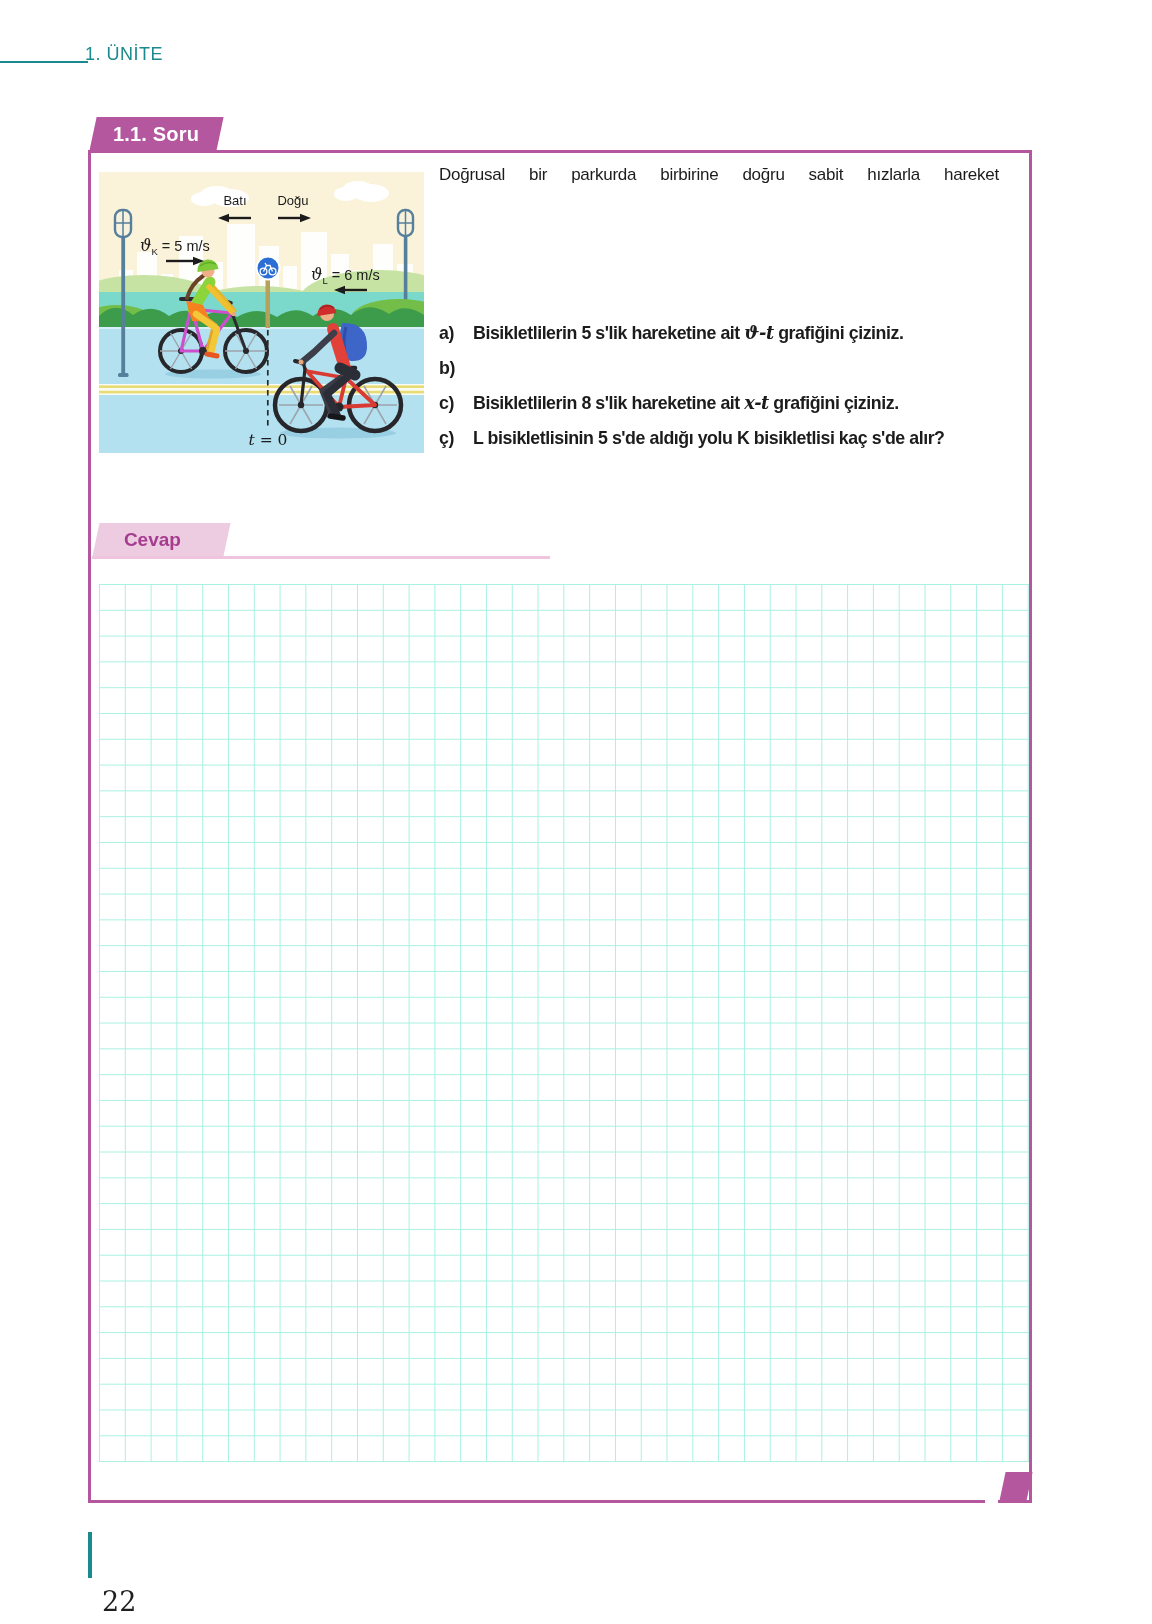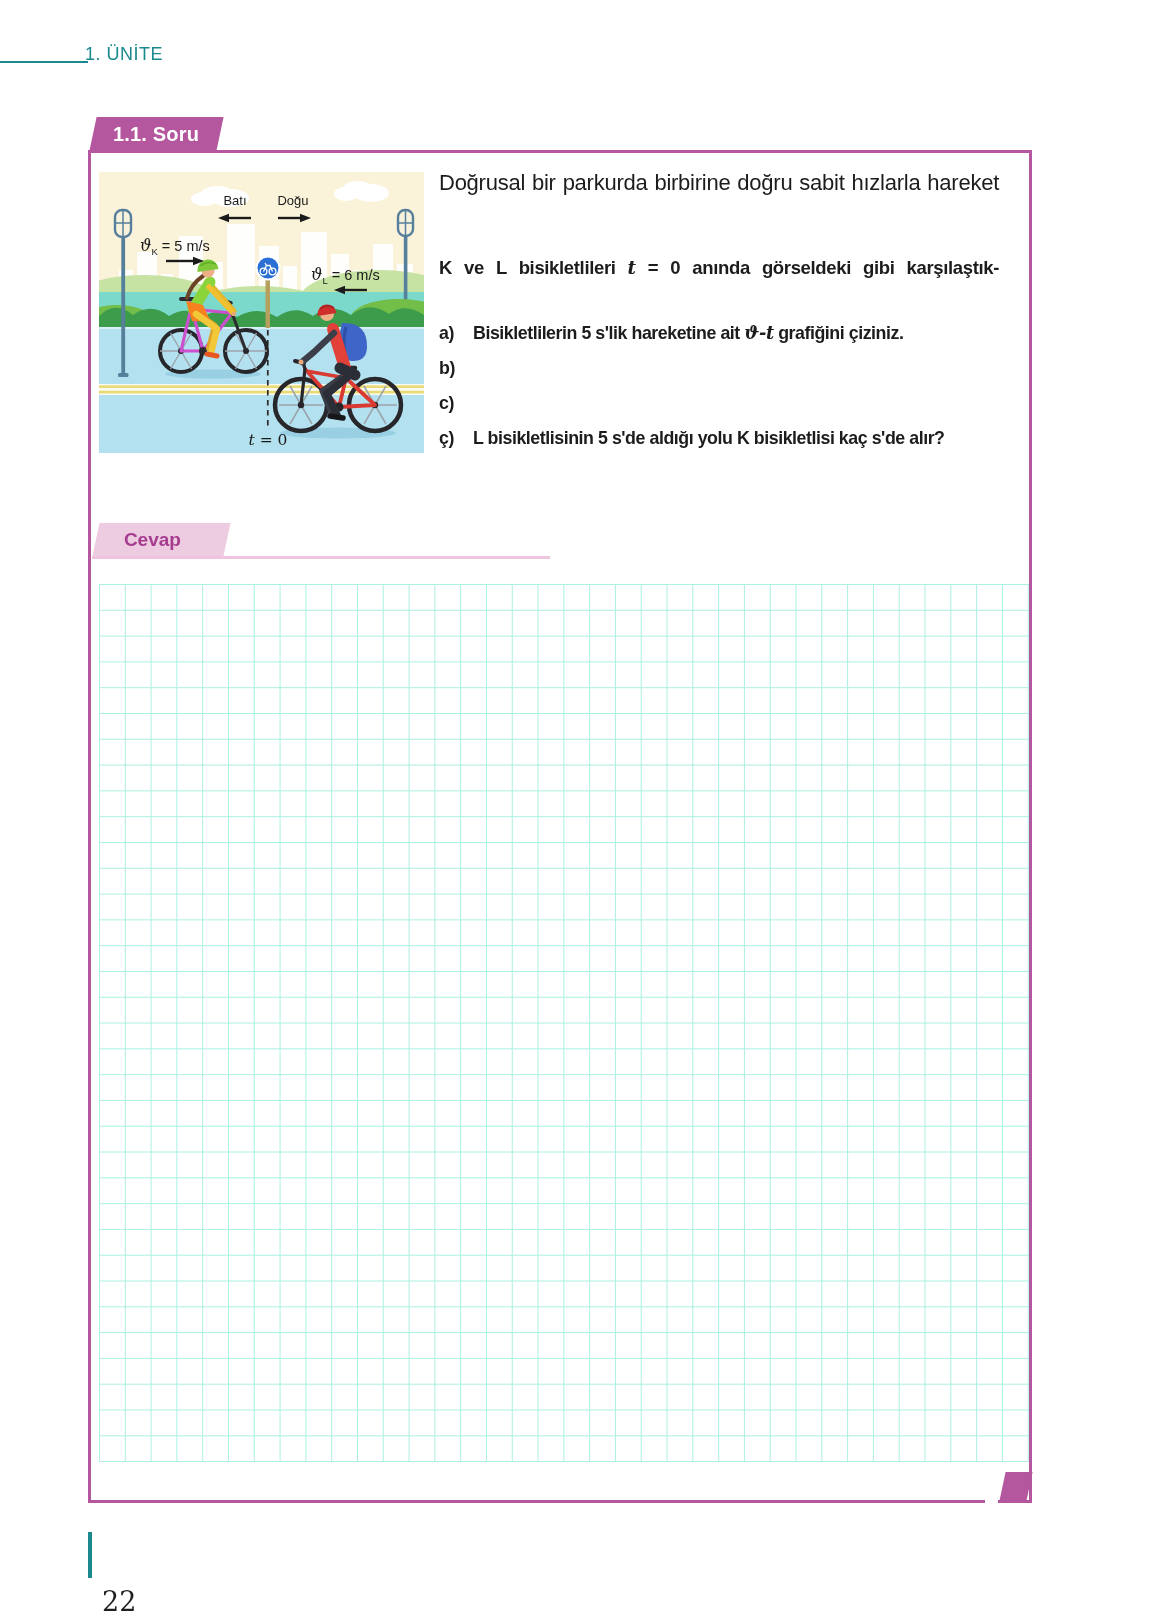--- a/index.html
+++ b/index.html
@@ -42,21 +42,21 @@
   .figure{position:absolute;left:8px;top:19px;width:325px;height:232px}
   .figure svg{display:block}
   .fig-label{font-size:13px;fill:#1B1B1B;font-weight:500}
   .fig-vlabel{font-size:14.5px;fill:#1B1B1B}
   .gk{font-family:"DejaVu Serif",serif;font-style:italic;font-size:16px}
   .gsub{font-size:9.5px}
   .t0{font-family:"DejaVu Serif",serif;font-size:15.5px;fill:#1B1B1B}
   .t0 .it{font-style:italic}
   
   .q-col{position:absolute;left:348px;width:560px}
-  .q-intro{top:16px;font-size:22px;line-height:27.5px;letter-spacing:-0.25px}
+  .q-intro{top:8px;font-size:17px;line-height:27.5px;letter-spacing:-0.25px}
   .q-given{top:99px;font-size:18.5px;line-height:32px;font-weight:700;letter-spacing:-0.35px}
   .tline{width:100%}
   .tline.just{text-align:justify;text-align-last:justify}
   .var{font-family:"DejaVu Serif",serif;font-style:italic}
   .q-items{top:168px}
   .q-item{display:flex;margin-bottom:11px;font-weight:700;font-size:17.8px;line-height:24px;letter-spacing:-0.45px}
   .q-item-label{width:34px;flex:none}
   
   .cevap-tab{
     position:absolute;left:5px;top:370px;width:131px;height:33px;
@@ -262,32 +262,32 @@
       </g>
 
       <text class="t0" x="169" y="273" text-anchor="middle"><tspan class="it">t</tspan><tspan> = 0</tspan></text>
     </svg>
   </div>
 
   <div class="q-col q-intro">
       <div class="tline just"><span>Doğrusal bir parkurda birbirine doğru sabit hızlarla hareket</span></div>
     </div>
   <div class="q-col q-given">
-      <div class="tline just"><span>K ve L bisikletlileri </span><span class="var">t</span><span> = 0 anında görseldeki gibi karşılaştık-</span></div>
     </div>
   <div class="q-col q-items">
       <div class="q-item">
         <span class="q-item-label">a)</span>
         <span><span>Bisikletlilerin 5 s'lik hareketine ait </span><span class="var">ϑ-t</span><span> grafiğini çiziniz.</span></span>
       </div>
       <div class="q-item">
         <span class="q-item-label">b)</span>
       </div>
       <div class="q-item">
         <span class="q-item-label">c)</span>
+        <span><span>Bisikletlilerin 8 s'lik hareketine ait </span><span class="var">x-t</span><span> grafiğini çiziniz.</span></span>
       </div>
       <div class="q-item">
         <span class="q-item-label">ç)</span>
         <span><span>L bisikletlisinin 5 s'de aldığı yolu K bisikletlisi kaç s'de alır?</span></span>
       </div>
     </div>
 
   <div class="cevap-tab">
     <span>Cevap</span>
   </div>

